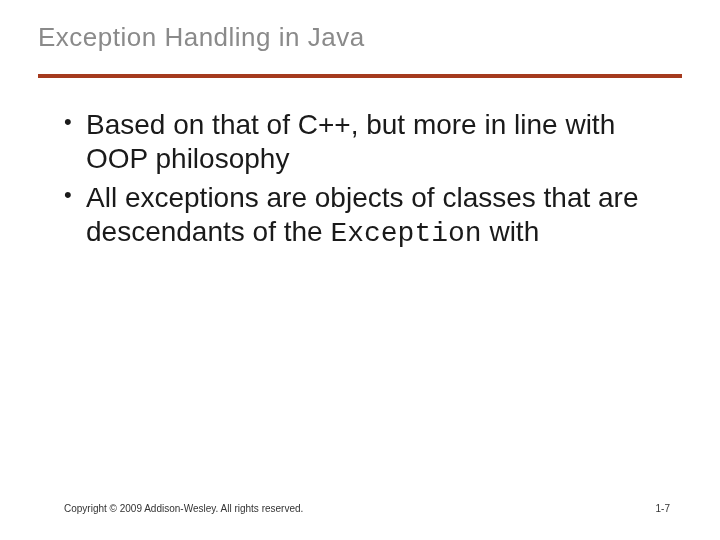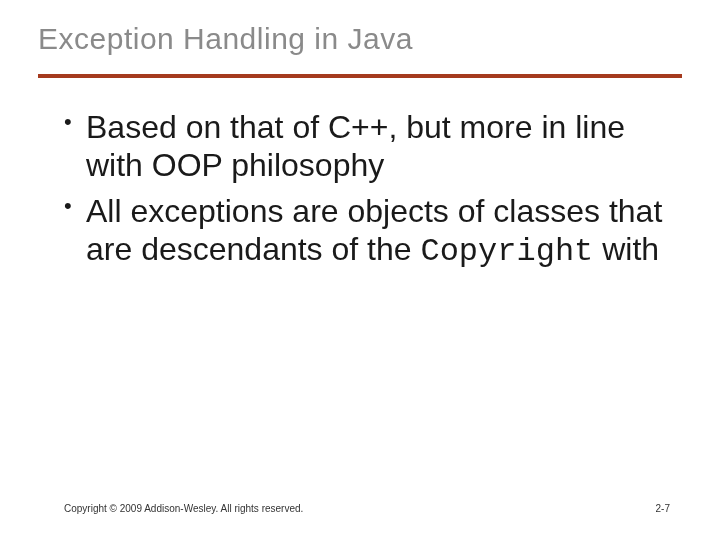--- a/index.html
+++ b/index.html
@@ -17,39 +17,39 @@
     height: 540px;
     position: relative;
     box-sizing: border-box;
   }
   .title {
     position: absolute;
     top: 22px;
     left: 38px;
     right: 38px;
     color: #8a8a8a;
-    font-size: 30px;
+    font-size: 26px;
     font-weight: 400;
     letter-spacing: 0.5px;
   }
   .rule {
     position: absolute;
     top: 74px;
     left: 38px;
     width: 644px;
     height: 4px;
     background: #a53a1e;
   }
   .body {
     position: absolute;
     top: 108px;
     left: 64px;
     right: 50px;
     color: #1a1a1a;
-    font-size: 32px;
+    font-size: 28px;
     line-height: 1.2;
   }
   .bullet {
     position: relative;
     padding-left: 22px;
     margin-bottom: 4px;
   }
   .bullet::before {
     content: "•";
     position: absolute;
@@ -86,20 +86,20 @@
 
   <div class="title">Exception Handling in Java</div>
 
   <div class="rule"></div>
 
   <div class="body">
     <div class="bullet">
       <span>Based on that of C++, but more in line with OOP philosophy</span><span class="code"></span><span></span>
     </div>
     <div class="bullet">
-      <span>All exceptions are objects of classes that are descendants of the </span><span class="code">Copyright</span><span> with</span>
+      <span>All exceptions are objects of classes that are descendants of the </span><span class="code">Exception</span><span> with</span>
     </div>
   </div>
 
   <div class="footer-left">Copyright © 2009 Addison-Wesley. All rights reserved.</div>
-  <div class="footer-right">2-7</div>
+  <div class="footer-right">1-7</div>
 
 </div>
 
 </body></html>

